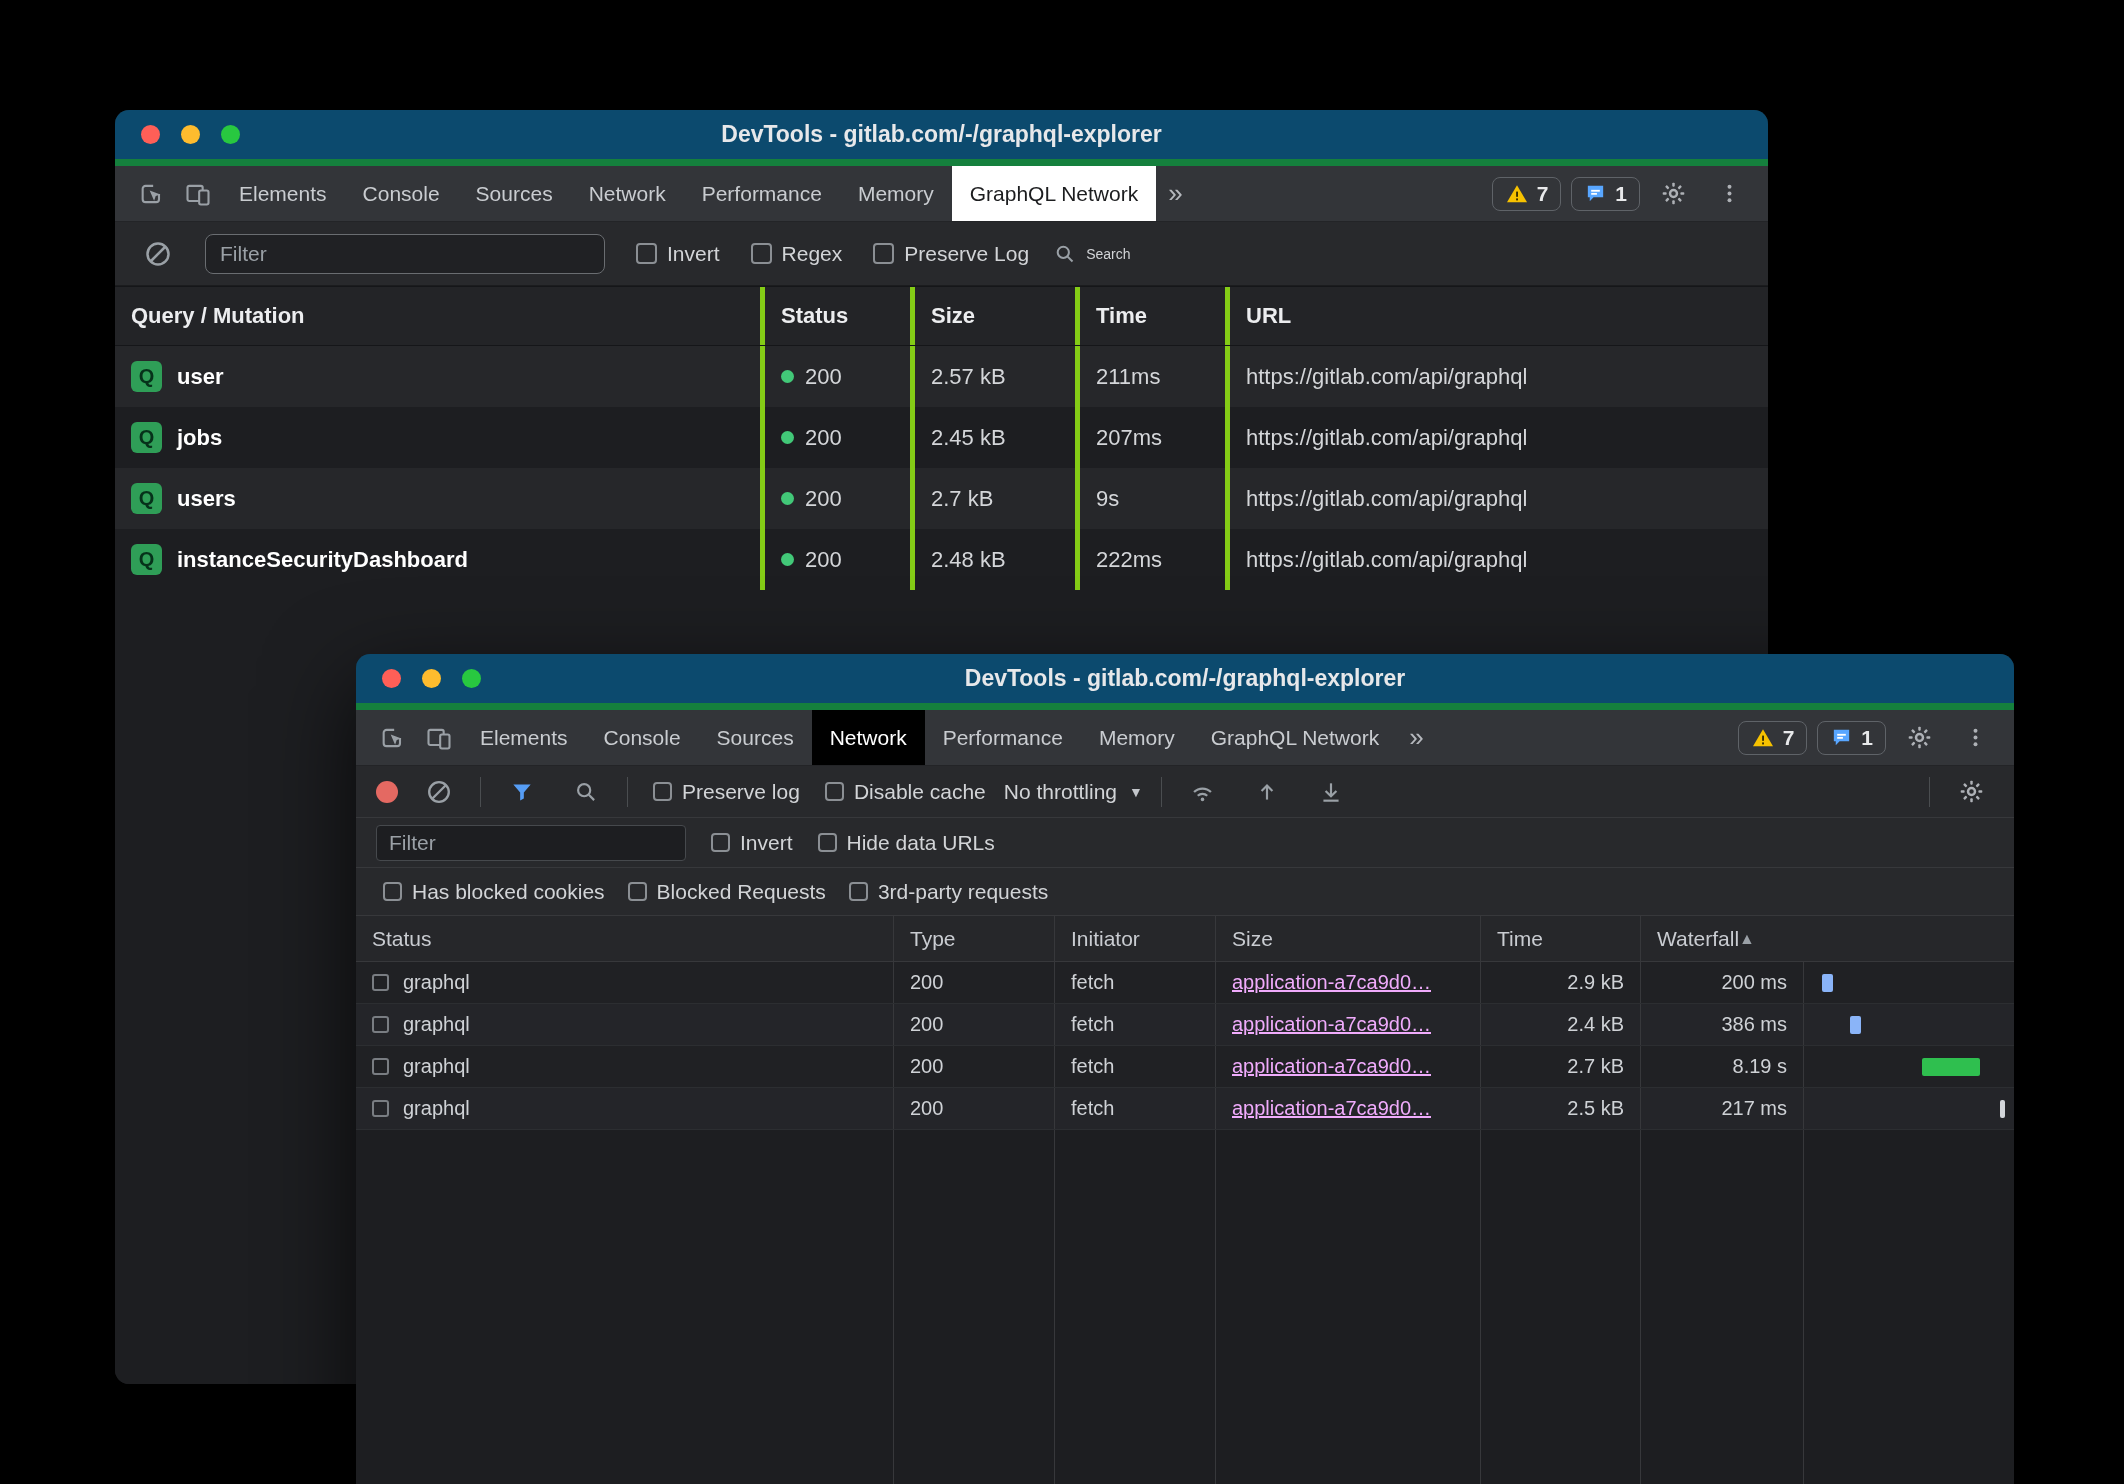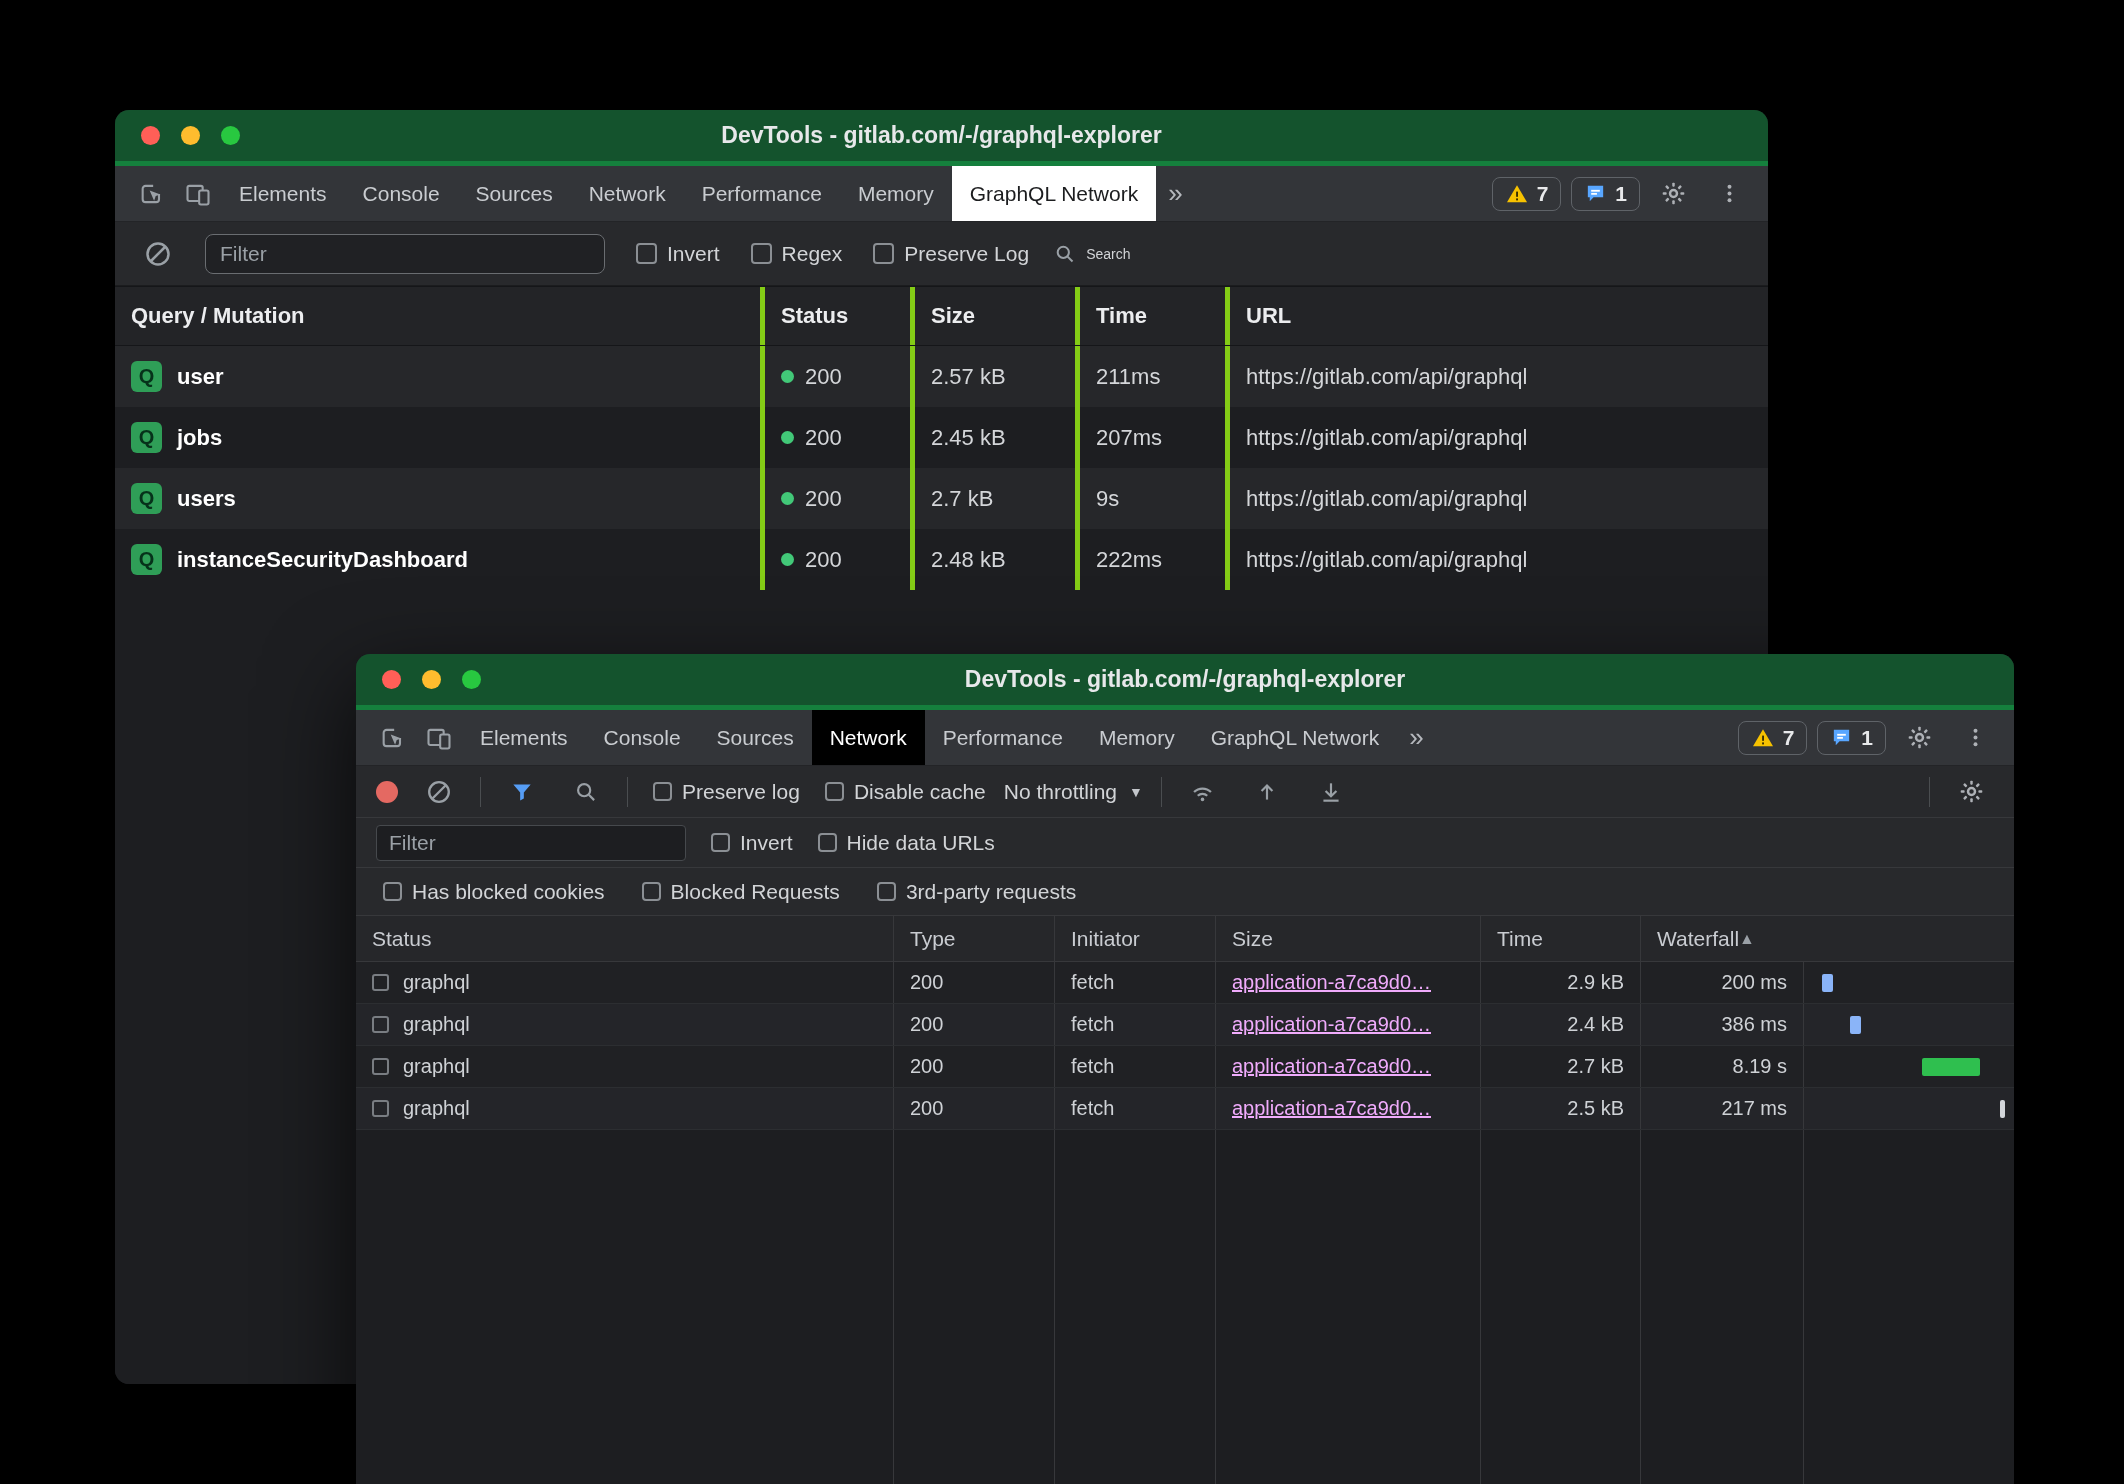--- a/index.html
+++ b/index.html
@@ -5,43 +5,43 @@
   * { margin:0; padding:0; box-sizing:border-box; }
   html,body { background:#000; }
   body { font-family:"Liberation Sans","DejaVu Sans",sans-serif; }
   .stage { position:relative; width:2124px; height:1484px; overflow:hidden; background:#000; }
 
   .window { position:absolute; background:#202124; border-radius:14px; overflow:hidden;
             box-shadow:0 30px 90px rgba(0,0,0,.75); }
   #w1 { left:115px; top:110px; width:1653px; height:1274px; }
   #w2 { left:356px; top:654px; width:1658px; height:830px; border-radius:14px 14px 0 0; }
 
-  .titlebar { height:56px; background:#14532d; display:flex; align-items:center; justify-content:center;
-              position:relative; border-bottom:5px solid #15803d; }
+  .titlebar { height:56px; background:#0c4a6e; display:flex; align-items:center; justify-content:center;
+              position:relative; border-bottom:7px solid #15803d; }
   .lights { position:absolute; left:26px; top:0; height:100%; display:flex; align-items:center; gap:21px; }
   .light { width:19px; height:19px; border-radius:50%; display:inline-block; }
   .light.red { background:#ff5f57; } .light.yellow { background:#febc2e; } .light.green { background:#28c840; }
   .title { font-size:23px; font-weight:700; color:#e7e8ea; }
 
   .tabbar { height:56px; background:#333539; display:flex; align-items:stretch; padding-left:14px;
             border-bottom:1px solid #232427; }
   .tool-icon { display:flex; align-items:center; justify-content:center; width:46px; color:#9aa0a6; cursor:default; }
   .tab { display:flex; align-items:center; padding:0 18px; font-size:21px; color:#c9ccd0; white-space:nowrap; }
   .tab.selected-light { background:#ffffff; color:#1c1d1f; font-weight:500; }
   .tab.selected-dark { background:#000000; color:#ffffff; font-weight:500; }
   .chevron { display:flex; align-items:center; padding:0 12px; color:#b6b9be; font-size:26px; }
   .tab-right { margin-left:auto; display:flex; align-items:center; gap:10px; padding-right:16px; }
   .badge { display:flex; align-items:center; gap:8px; border:1px solid #5f6368; border-radius:8px;
            padding:4px 12px; font-size:21px; font-weight:600; color:#e8e9eb; }
 
   .bar { display:flex; align-items:center; background:#28292c; padding:0 20px; }
   .toolbar1 { height:64px; gap:24px; border-bottom:1px solid #1b1c1e; }
   .actionbar { height:52px; gap:18px; border-bottom:1px solid #37383b; }
   .filterbar2 { height:50px; gap:18px; border-bottom:1px solid #37383b; }
-  .optionsbar { height:48px; gap:30px; border-bottom:1px solid #37383b; }
+  .optionsbar { height:48px; gap:16px; border-bottom:1px solid #37383b; }
 
   .filter-input1 { width:400px; height:40px; background:#202124; border:1px solid #6a6d71; border-radius:8px;
                    color:#e8eaed; font-size:21px; padding:0 14px; outline:none; }
   .filter-input2 { width:310px; height:36px; background:#1d1e21; border:1px solid #46494d; border-radius:4px;
                    color:#bdc1c6; font-size:21px; padding:0 12px; outline:none; }
   input::placeholder { color:#9aa0a6; }
 
   .check-item { display:flex; align-items:center; gap:10px; font-size:21px; color:#d2d4d7; white-space:nowrap;padding-left:7px; }
   .cb { width:21px; height:21px; border:2px solid #8b8f94; border-radius:4px; flex:none; background:transparent; }
   .cb.small { width:19px; height:19px; }

